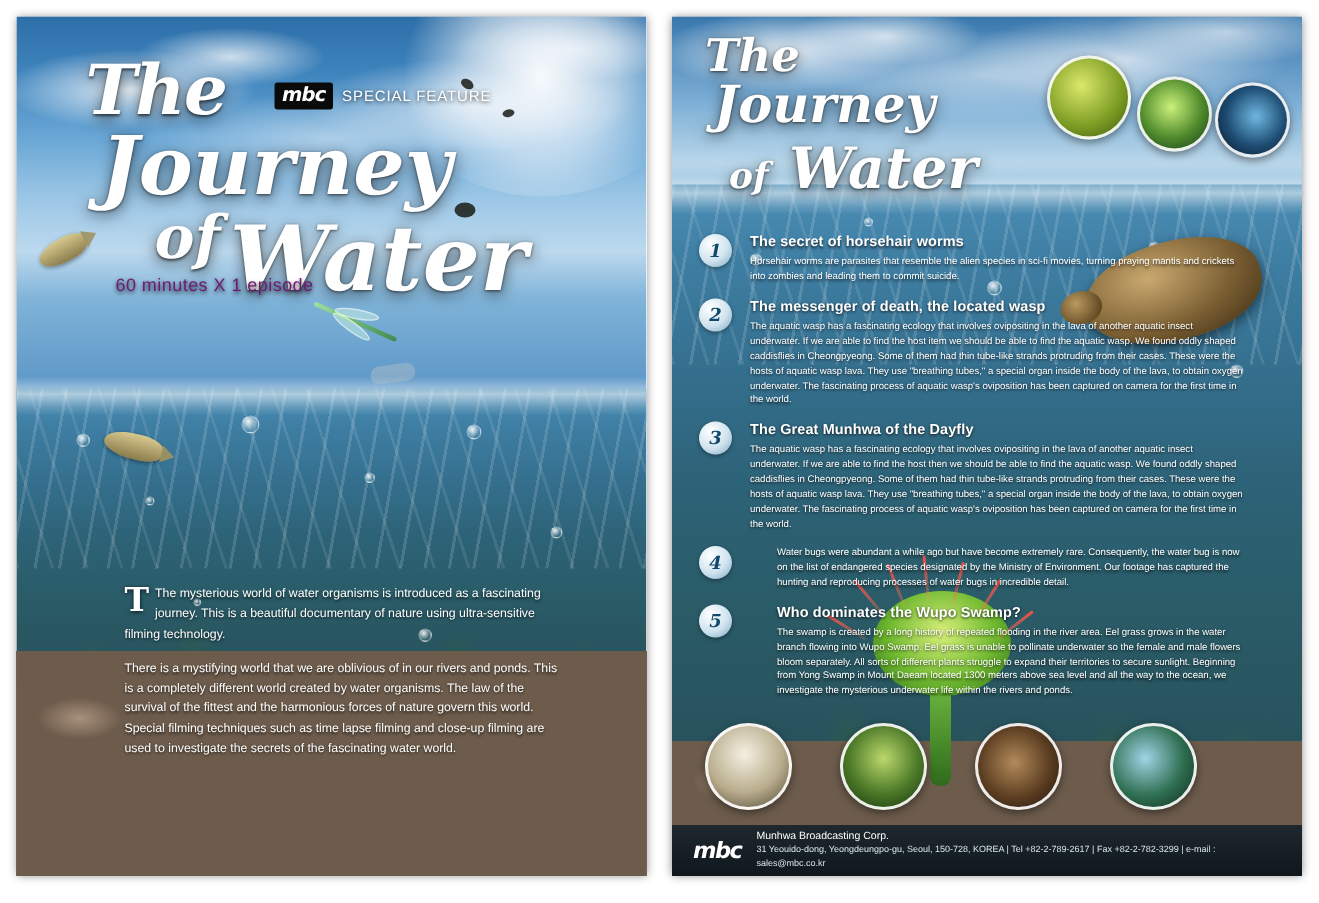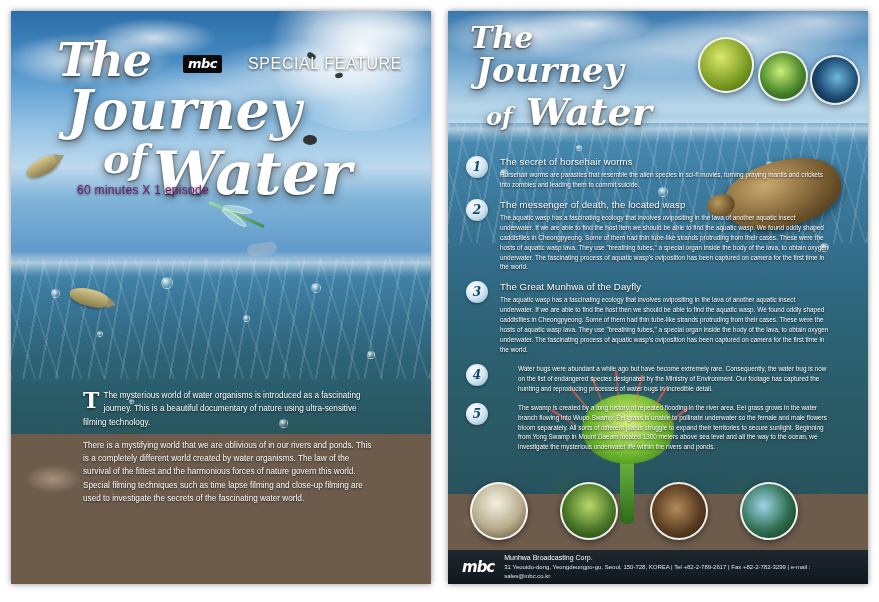--- a/index.html
+++ b/index.html
@@ -156,25 +156,24 @@
     font-weight: bold;
     font-style: italic;
     font-size: 13px;
     color: #ffffff;
     background: #0a0a0a;
     padding: 1px 5px 2px 5px;
     border-radius: 2px;
     letter-spacing: -0.5px;
   }
   .special-label {
-    font-size: 16px;
+    font-size: 10px;
     letter-spacing: .6px;
     color: #fff;
     text-shadow: 0 1px 3px rgba(0,0,0,.8);
-    margin-left: 20px;
   }
   .episode {
     position: absolute;
     left: 66px;
     top: 172px;
     font-size: 12px;
     color: #701a75;
     text-shadow: 0 1px 3px rgba(0,0,0,.8);
     letter-spacing: .3px;
   }
@@ -293,21 +292,21 @@
     color: #10496b;
     font-size: 12px;
     font-weight: bold;
     font-family: "DejaVu Serif", serif;
     font-style: italic;
     display: flex; align-items: center; justify-content: center;
     box-shadow: 0 1px 3px rgba(0,0,0,.4);
   }
   .item-title {
     font-size: 9.6px;
-    font-weight: normal;
+    font-weight: bold;
     margin: 3px 0 3px 0;
     text-shadow: 0 1px 2px rgba(0,0,0,.8);
     letter-spacing: .1px;
   }
   .item-body {
     font-size: 6.4px;
     line-height: 1.55;
     text-shadow: 0 1px 2px rgba(0,0,0,.8);
     width: 330px;
   }
@@ -502,20 +501,21 @@
         <div class="num">3</div>
         <div class="item-title">The Great Munhwa of the Dayfly</div>
         <div class="item-body">The aquatic wasp has a fascinating ecology that involves ovipositing in the lava of another aquatic insect underwater. If we are able to find the host then we should be able to find the aquatic wasp. We found oddly shaped caddisflies in Cheongpyeong. Some of them had thin tube-like strands protruding from their cases. These were the hosts of aquatic wasp lava. They use "breathing tubes," a special organ inside the body of the lava, to obtain oxygen underwater. The fascinating process of aquatic wasp's oviposition has been captured on camera for the first time in the world.</div>
       </div>
       <div class="item indent">
         <div class="num">4</div>
         <div class="item-body">Water bugs were abundant a while ago but have become extremely rare. Consequently, the water bug is now on the list of endangered species designated by the Ministry of Environment. Our footage has captured the hunting and reproducing processes of water bugs in incredible detail.</div>
       </div>
       <div class="item indent">
         <div class="num">5</div>
+        <div class="item-title" style="margin-left:18px;">Who dominates the Wupo Swamp?</div>
         <div class="item-body">The swamp is created by a long history of repeated flooding in the river area. Eel grass grows in the water branch flowing into Wupo Swamp. Eel grass is unable to pollinate underwater so the female and male flowers bloom separately. All sorts of different plants struggle to expand their territories to secure sunlight. Beginning from Yong Swamp in Mount Daeam located 1300 meters above sea level and all the way to the ocean, we investigate the mysterious underwater life within the rivers and ponds.</div>
       </div>
     </div>
 
     <div class="photo-circle pcb1" style="left:22px; bottom:44px; width:58px; height:58px;"></div>
     <div class="photo-circle pcb2" style="left:112px; bottom:44px; width:58px; height:58px;"></div>
     <div class="photo-circle pcb3" style="left:202px; bottom:44px; width:58px; height:58px;"></div>
     <div class="photo-circle pcb4" style="left:292px; bottom:44px; width:58px; height:58px;"></div>
 
     <div class="footer-bar">

